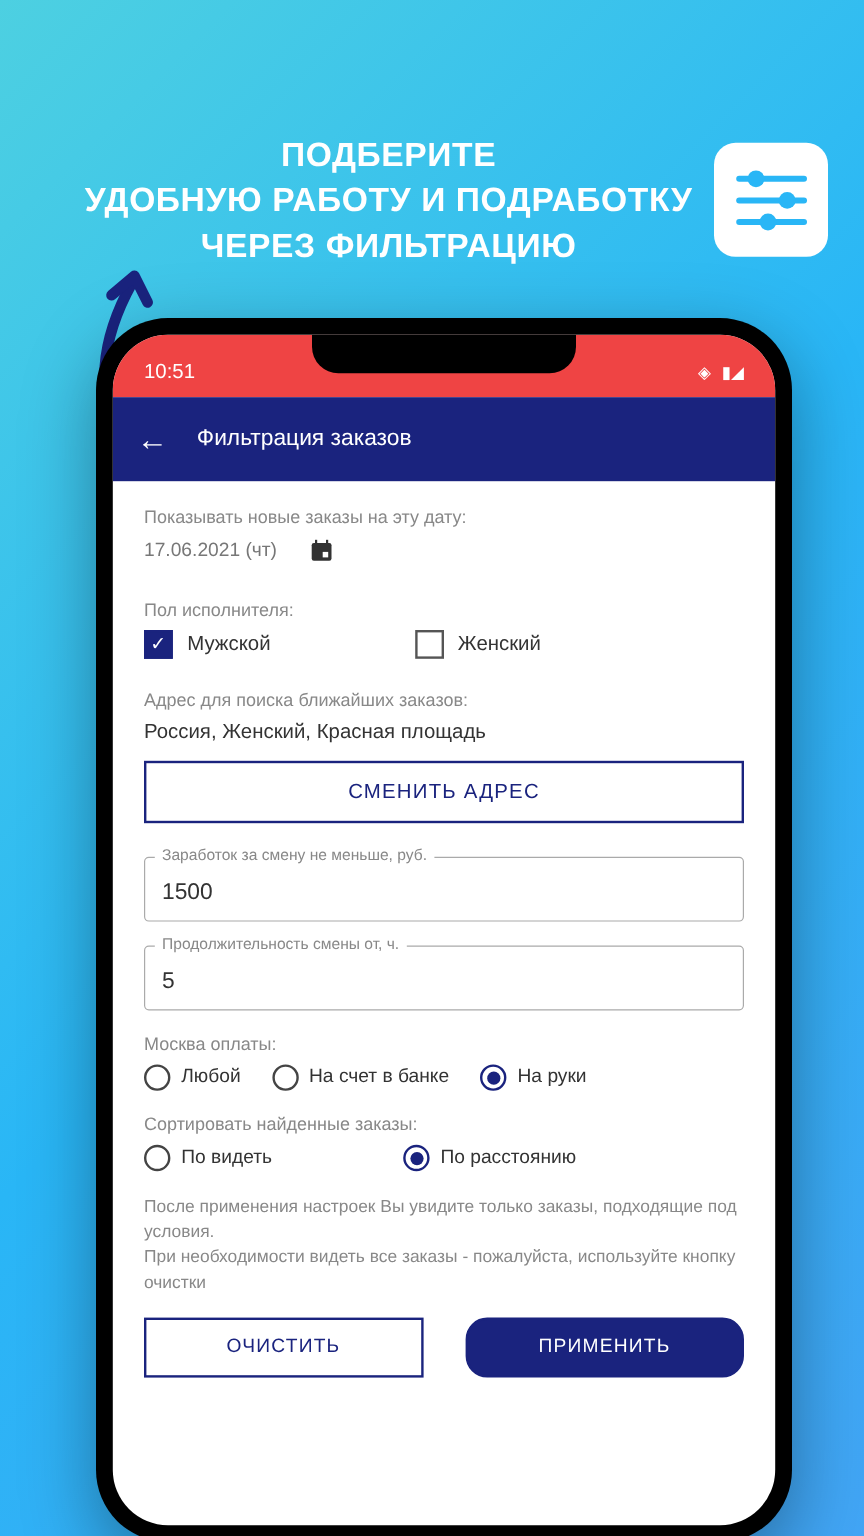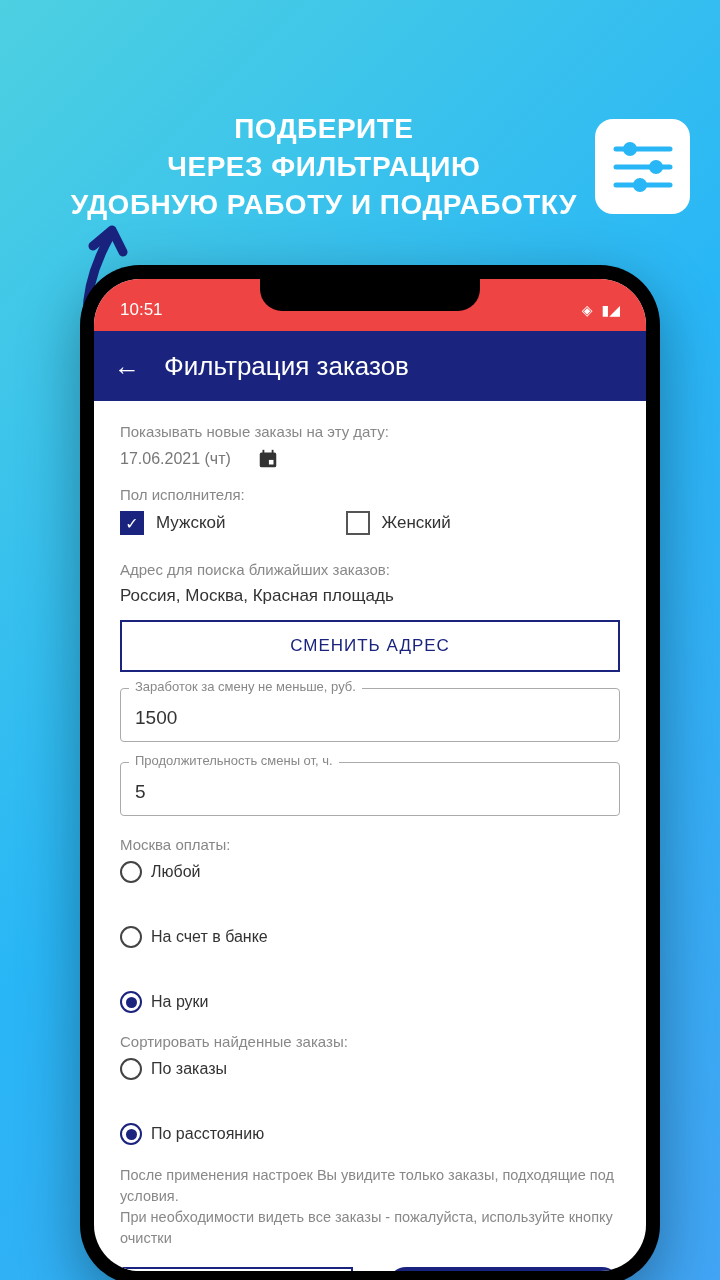--- a/index.html
+++ b/index.html
@@ -93,90 +93,90 @@
 
 .app-bar {
   background: #1a237e;
   height: 70px;
   display: flex;
   align-items: center;
   padding: 0 20px;
   gap: 24px;
 }
 .back-btn { color: #fff; font-size: 26px; cursor: pointer; }
-.app-title { color: #fff; font-size: 26px; }
+.app-title { color: #fff; font-size: 19px; }
 
 .content {
   padding: 22px 26px;
   color: #555;
 }
 
 .label-sm { font-size: 15px; color: #888; margin-bottom: 8px; }
-.date-row { display: flex; align-items: center; gap: 26px; font-size: 16px; color: #777; margin-bottom: 16px;}
+.date-row { display: flex; align-items: center; gap: 26px; font-size: 16px; color: #777; margin-bottom: 30px;}
 .cal-icon { width: 22px; height: 22px; }
 
 .gender-row { display: flex; gap: 120px; margin-bottom: 26px; }
 .checkbox-item { display: flex; align-items: center; gap: 12px; font-size: 17px; color: #333; }
 .checkbox { width: 24px; height: 24px; border: 2px solid #555; display: flex; align-items: center; justify-content: center; }
 .checkbox.checked { background: #1a237e; border-color: #1a237e; color: #fff; font-size: 16px; }
 
 .addr-value { font-size: 17px; color: #333; margin-bottom: 14px; }
 
 .btn-outline {
   width: 100%;
   border: 2px solid #1a237e;
   color: #1a237e;
   background: #fff;
   padding: 14px;
   font-size: 17px;
   text-align: center;
   letter-spacing: 1px;
   cursor: pointer;
-  margin-bottom: 16px;
+  margin-bottom: 28px;
 }
 
 .input-box {
   border: 1.5px solid #aaa;
   border-radius: 4px;
   padding: 18px 14px 12px;
   position: relative;
   margin-bottom: 20px;
 }
 .input-label {
   position: absolute;
   top: -10px;
   left: 8px;
   background: #fff;
   padding: 0 6px;
   font-size: 13px;
   color: #888;
 }
 .input-value { font-size: 19px; color: #333; }
 
-.radio-row { display: flex; gap: 43px; margin-bottom: 20px; flex-wrap: wrap; flex-direction: column;}
+.radio-row { display: flex; gap: 26px; margin-bottom: 20px; flex-wrap: wrap;}
 .radio-item { display: flex; align-items: center; gap: 9px; font-size: 16px; color: #333; }
 .radio { width: 22px; height: 22px; border: 2.5px solid #444; border-radius: 50%; display: flex; align-items: center; justify-content: center;}
 .radio.checked { border-color: #1a237e; }
 .radio.checked::after { content: ''; width: 11px; height: 11px; background: #1a237e; border-radius: 50%; }
 
 .info-text { font-size: 14.5px; color: #888; line-height: 1.45; margin-bottom: 18px; }
 
 .btn-row { display: flex; gap: 35px; }
 .btn { flex: 1; padding: 14px; font-size: 16px; text-align: center; letter-spacing: 1px; cursor: pointer; border: 2px solid #1a237e;}
 .btn-clear { background: #fff; color: #1a237e; }
 .btn-apply { background: #1a237e; color: #fff; border-radius: 18px; }
 </style>
 </head>
 <body>
 
 <div class="promo">
   <div class="promo-text">
     <div>ПОДБЕРИТЕ</div>
+    <div>УДОБНУЮ РАБОТУ И ПОДРАБОТКУ</div>
     <div>ЧЕРЕЗ ФИЛЬТРАЦИЮ</div>
-    <div>УДОБНУЮ РАБОТУ И ПОДРАБОТКУ</div>
   </div>
   <div class="promo-icon-box">
     <svg class="sliders-svg" viewBox="0 0 70 70">
       <line x1="8" y1="17" x2="62" y2="17" stroke="#29b6f6" stroke-width="5" stroke-linecap="round"></line>
       <circle cx="22" cy="17" r="7" fill="#29b6f6"></circle>
       <line x1="8" y1="35" x2="62" y2="35" stroke="#29b6f6" stroke-width="5" stroke-linecap="round"></line>
       <circle cx="48" cy="35" r="7" fill="#29b6f6"></circle>
       <line x1="8" y1="53" x2="62" y2="53" stroke="#29b6f6" stroke-width="5" stroke-linecap="round"></line>
       <circle cx="32" cy="53" r="7" fill="#29b6f6"></circle>
     </svg>
@@ -223,21 +223,21 @@
           <div class="checkbox checked">✓</div>
           <span>Мужской</span>
         </div>
         <div class="checkbox-item">
           <div class="checkbox"></div>
           <span>Женский</span>
         </div>
       </div>
 
       <div class="label-sm">Адрес для поиска ближайших заказов:</div>
-      <div class="addr-value">Россия, Москва, Красная площадь</div>
+      <div class="addr-value">Россия, Женский, Красная площадь</div>
       <div class="btn-outline">СМЕНИТЬ АДРЕС</div>
 
       <div class="input-box">
         <div class="input-label">Заработок за смену не меньше, руб.</div>
         <div class="input-value">1500</div>
       </div>
 
       <div class="input-box">
         <div class="input-label">Продолжительность смены от, ч.</div>
         <div class="input-value">5</div>
@@ -256,21 +256,21 @@
         <div class="radio-item">
           <div class="radio checked"></div>
           <span>На руки</span>
         </div>
       </div>
 
       <div class="label-sm">Сортировать найденные заказы:</div>
       <div class="radio-row">
         <div class="radio-item" style="width:190px">
           <div class="radio"></div>
-          <span>По заказы</span>
+          <span>По видеть</span>
         </div>
         <div class="radio-item">
           <div class="radio checked"></div>
           <span>По расстоянию</span>
         </div>
       </div>
 
       <div class="info-text" style="white-space: pre-line;">После применения настроек Вы увидите только заказы, подходящие под условия.
 При необходимости видеть все заказы - пожалуйста, используйте кнопку очистки</div>
 

